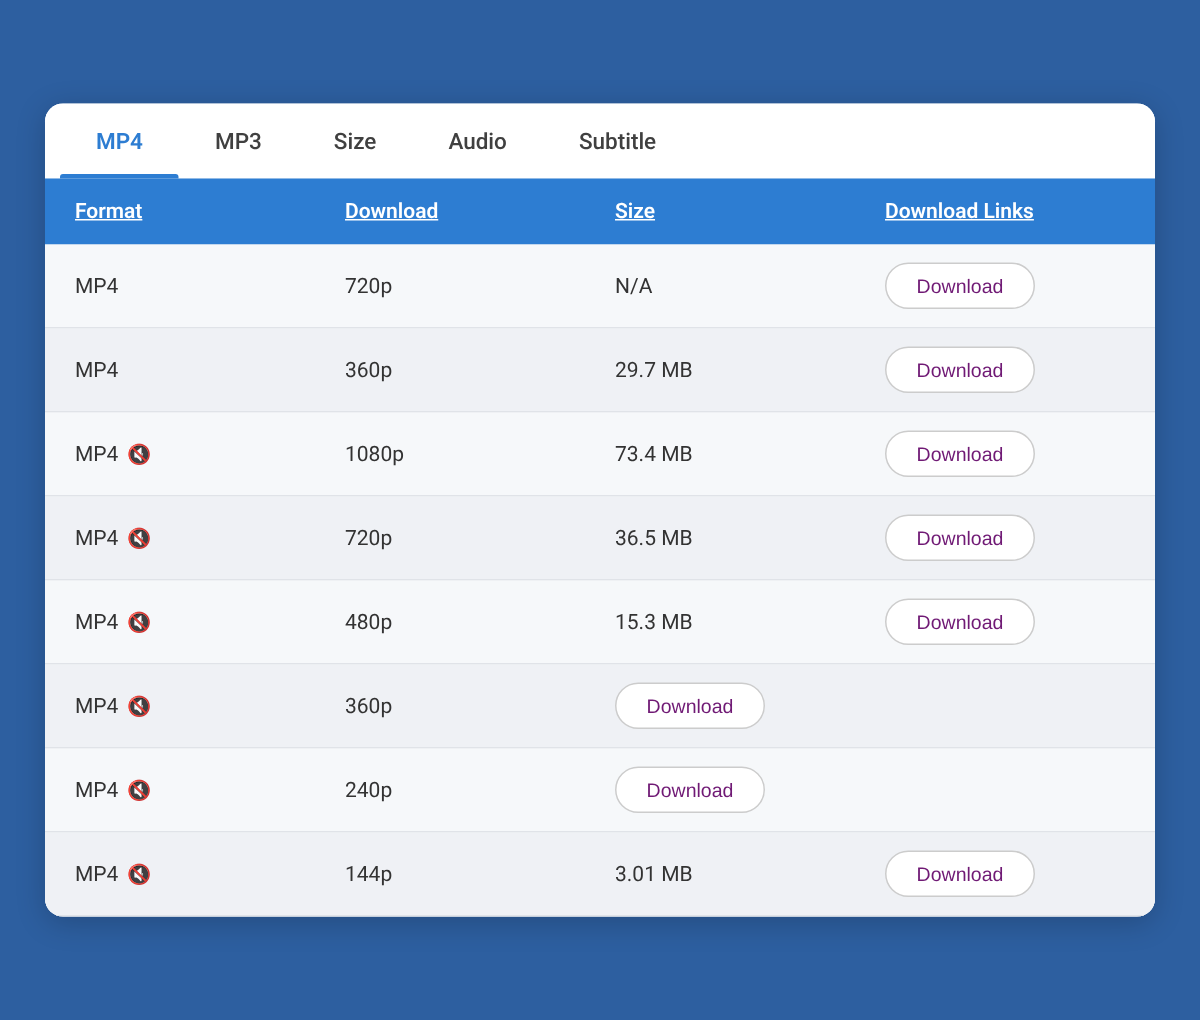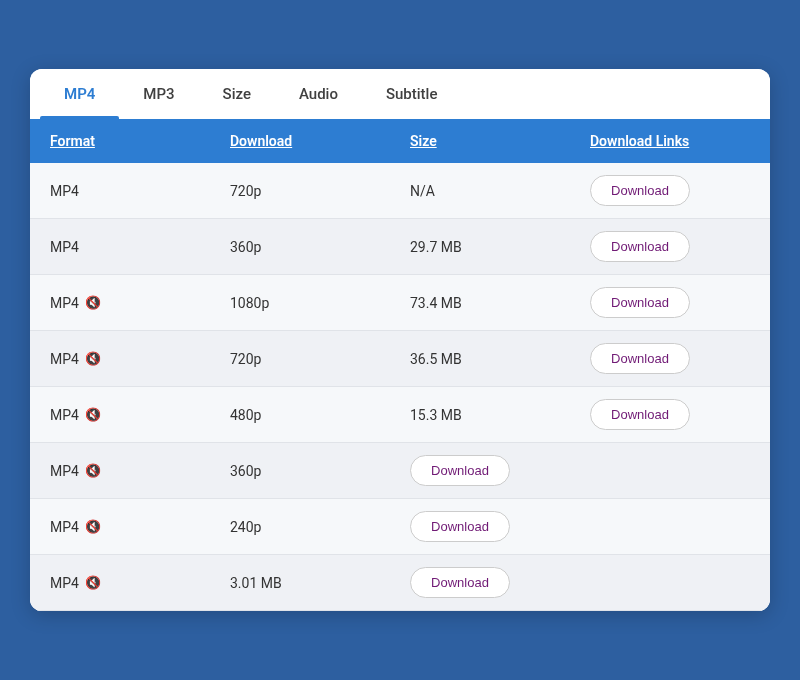--- a/index.html
+++ b/index.html
@@ -207,20 +207,21 @@
           <div class="cell">240p</div>
           <div class="cell">
             <button class="download-btn">Download</button>
           </div>
         </div>
         <div class="table-row">
           <div class="cell">
             <span>MP4</span>
             <span class="mute-icon" style="font-size: 13px;">🔇</span>
           </div>
+          <div class="cell">144p</div>
           <div class="cell">3.01 MB</div>
           <div class="cell">
             <button class="download-btn">Download</button>
           </div>
         </div>
       </div>
   </div>
 </div>
 
 </body></html>

